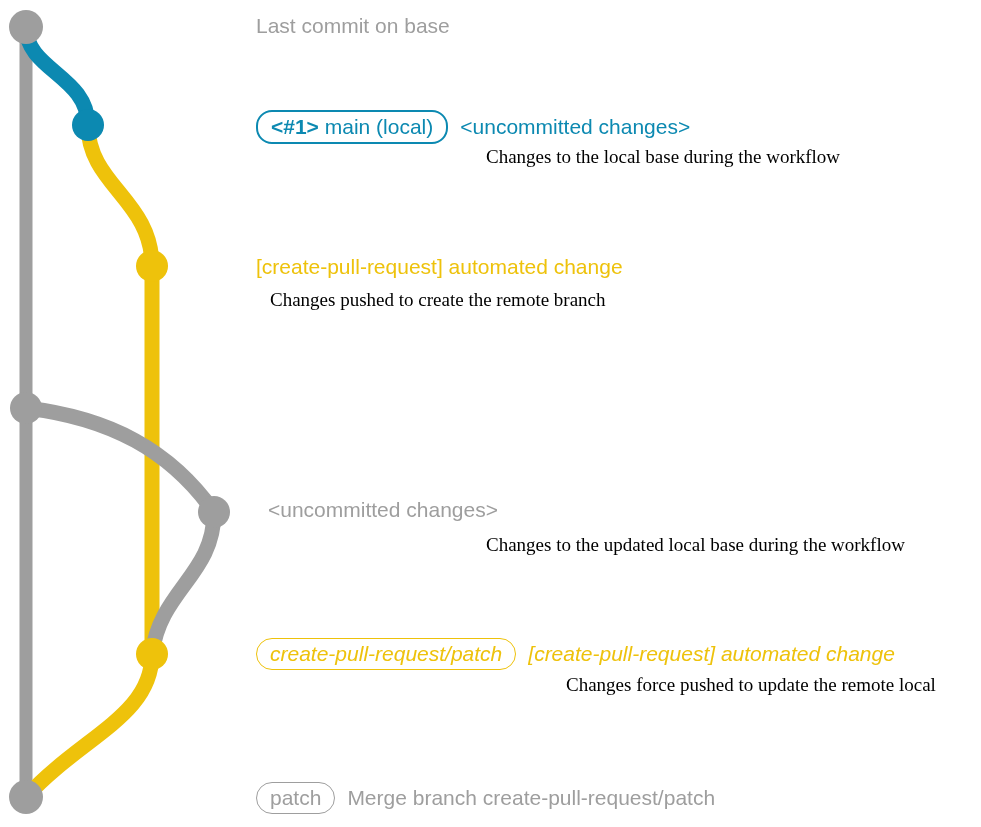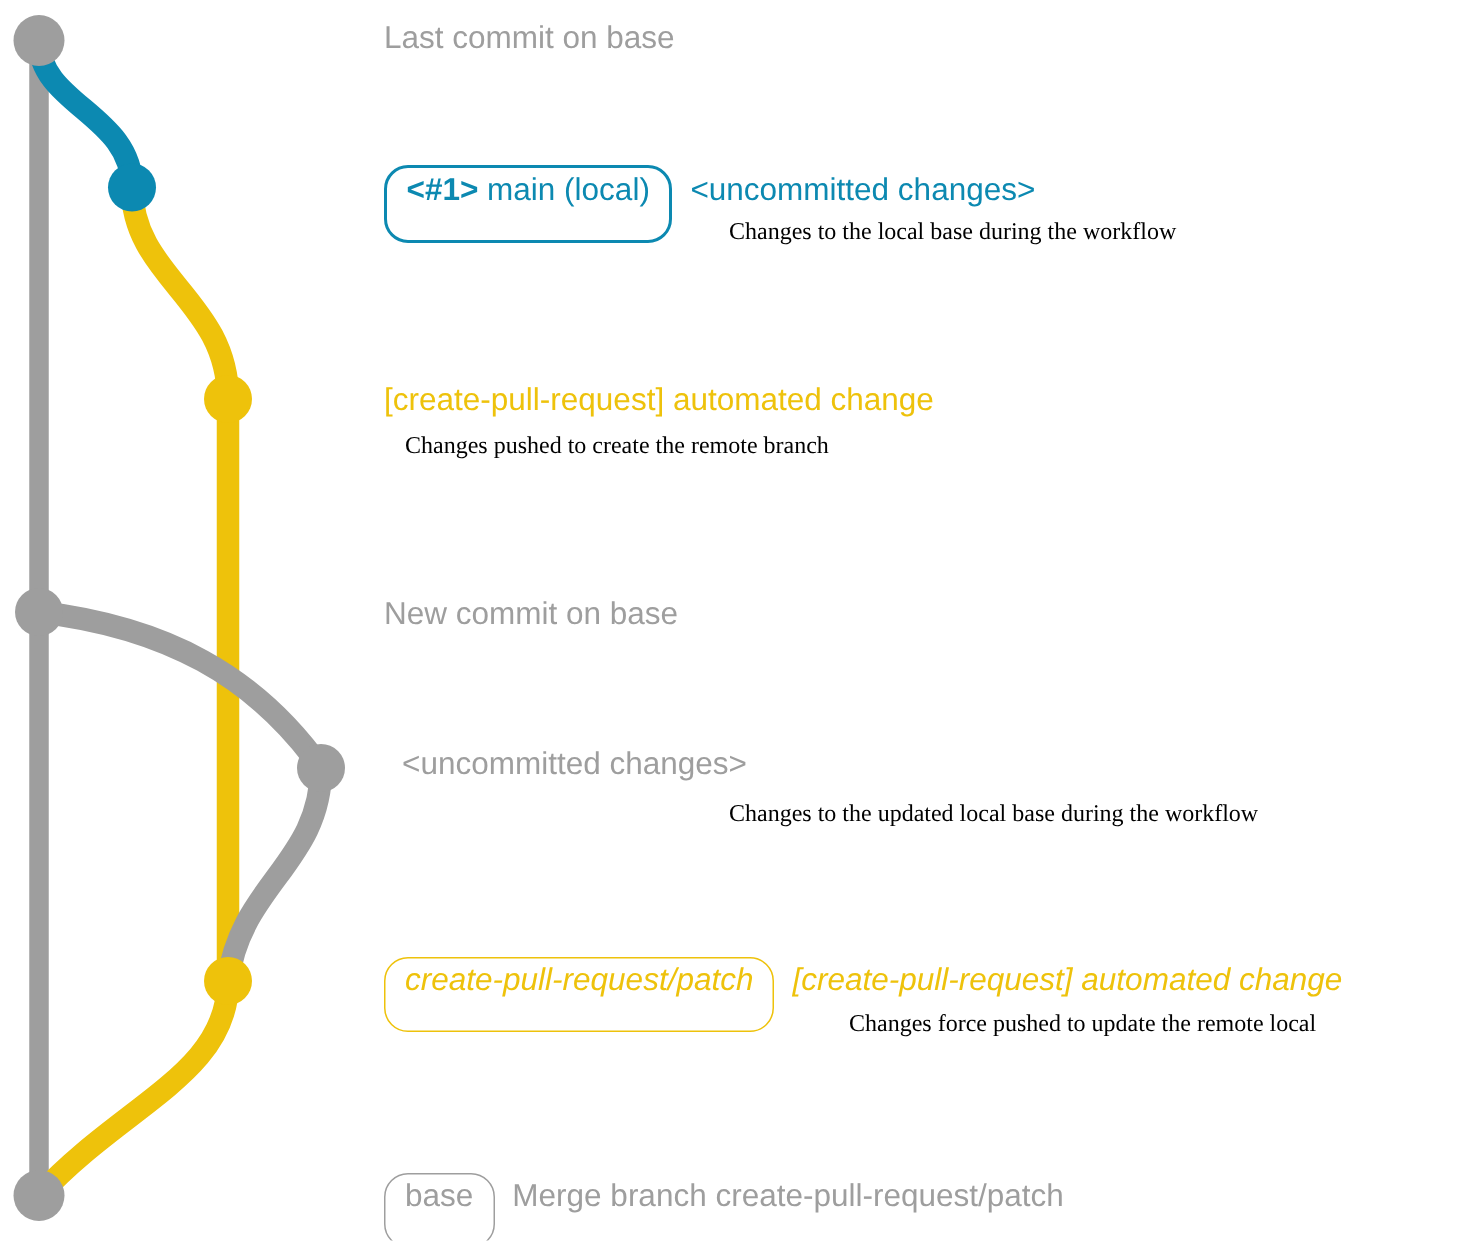--- a/index.html
+++ b/index.html
@@ -39,21 +39,21 @@
   .row {
     position: absolute;
     display: flex;
     align-items: baseline;
   }
 
   .ref-pill {
     display: inline-block;
     border: 2px solid currentColor;
     border-radius: 16px;
-    padding: 3px 13px 21px 13px;
+    padding: 3px 13px 3px 13px;
     font-size: 21px;
     line-height: 1.12;
     white-space: nowrap;
     box-sizing: border-box;
     background: #ffffff;
   }
   .ref-pill.thin {
     border-width: 1.6px;
   }
   .ref-num {
@@ -69,21 +69,21 @@
   .plain-subject {
     position: absolute;
     font-size: 21px;
     line-height: 1.12;
     white-space: nowrap;
   }
 
   .note {
     position: absolute;
     font-family: "Liberation Serif", serif;
-    font-size: 16px;
+    font-size: 19px;
     color: #000000;
     white-space: nowrap;
   }
 
   .c-blue   { color: #0c89b1; }
   .c-yellow { color: #eec20b; }
   .c-gray   { color: #9e9e9e; }
 
   .gap-sm { width: 12px; display: inline-block; }
 </style>
@@ -122,34 +122,33 @@
   <div class="row" style="left:256px; top:110px;">
     <span class="ref-pill c-blue"><span class="ref-num">&lt;#1&gt;</span><span> main (local)</span></span>
     <span class="gap-sm"></span>
     <span class="subject c-blue">&lt;uncommitted changes&gt;</span>
   </div>
   <div class="note" style="left:486px; top:146px;">Changes to the local base during the workflow</div>
 
   <div class="plain-subject c-yellow" style="left:256px; top:255px;">[create-pull-request] automated change</div>
   <div class="note" style="left:270px; top:289px;">Changes pushed to create the remote branch</div>
 
-  <div class="plain-subject c-gray" style="left:256px; top:398px;">New commit on base</div>
 
   <div class="row" style="left:256px; top:498px;">
     <span class="gap-sm"></span>
     <span class="subject c-gray">&lt;uncommitted changes&gt;</span>
   </div>
   <div class="note" style="left:486px; top:534px;">Changes to the updated local base during the workflow</div>
 
   <div class="row" style="left:256px; top:638px;font-style:italic;">
     <span class="ref-pill thin c-yellow"><span></span><span>create-pull-request/patch</span></span>
     <span class="gap-sm"></span>
     <span class="subject c-yellow">[create-pull-request] automated change</span>
   </div>
   <div class="note" style="left:566px; top:674px;">Changes force pushed to update the remote local</div>
 
   <div class="row" style="left:256px; top:782px;">
-    <span class="ref-pill thin c-gray"><span></span><span>base</span></span>
+    <span class="ref-pill thin c-gray"><span></span><span>patch</span></span>
     <span class="gap-sm"></span>
     <span class="subject c-gray">Merge branch create-pull-request/patch</span>
   </div>
 
 </div>
 
 </body></html>

